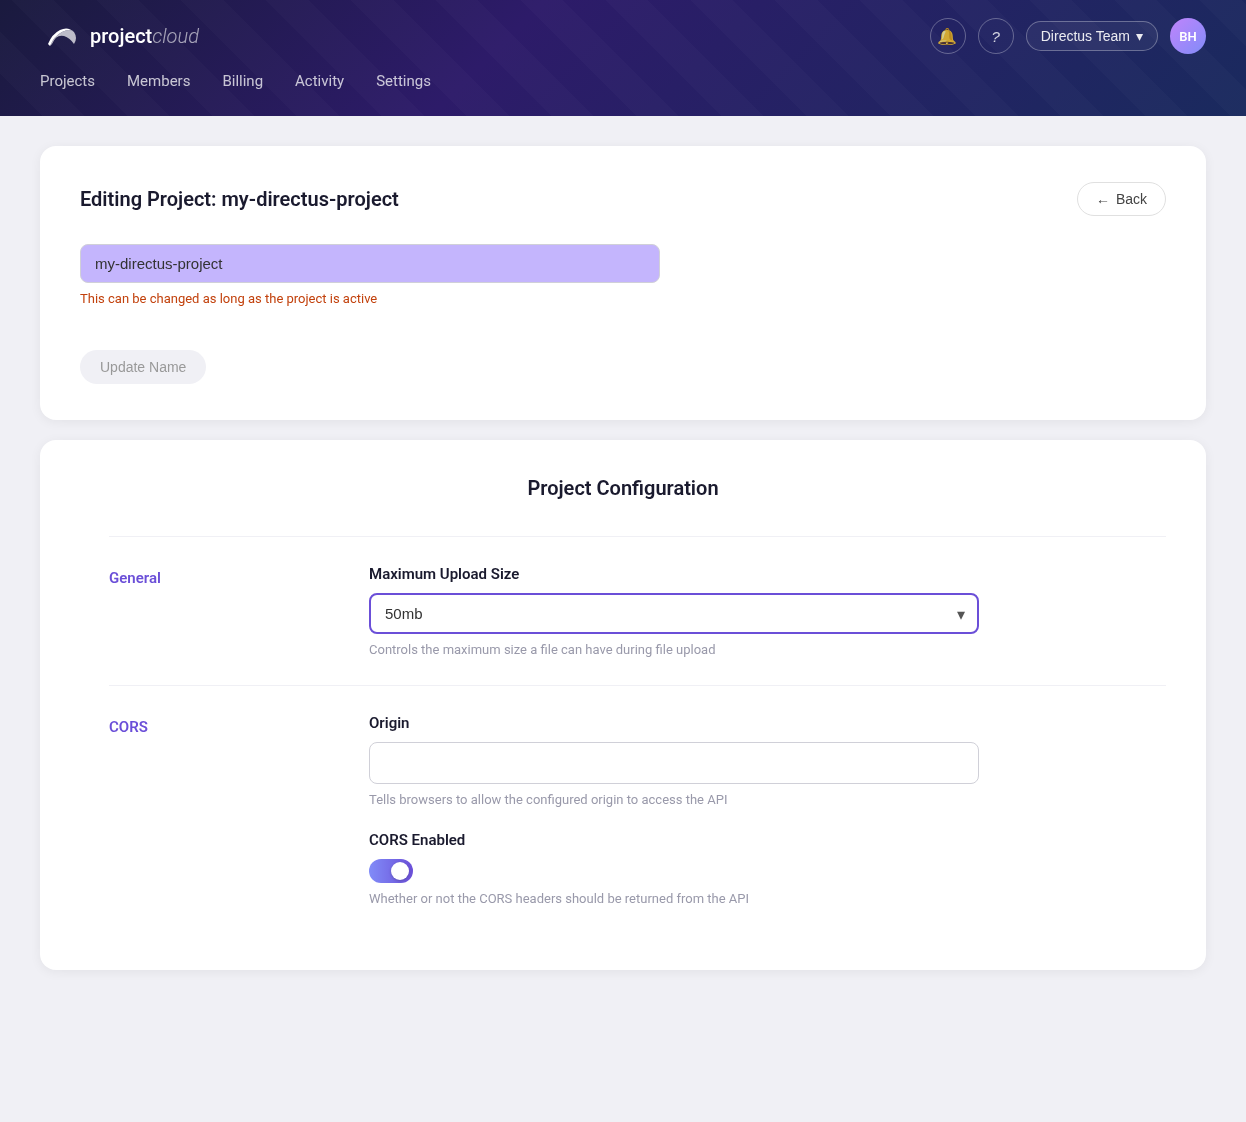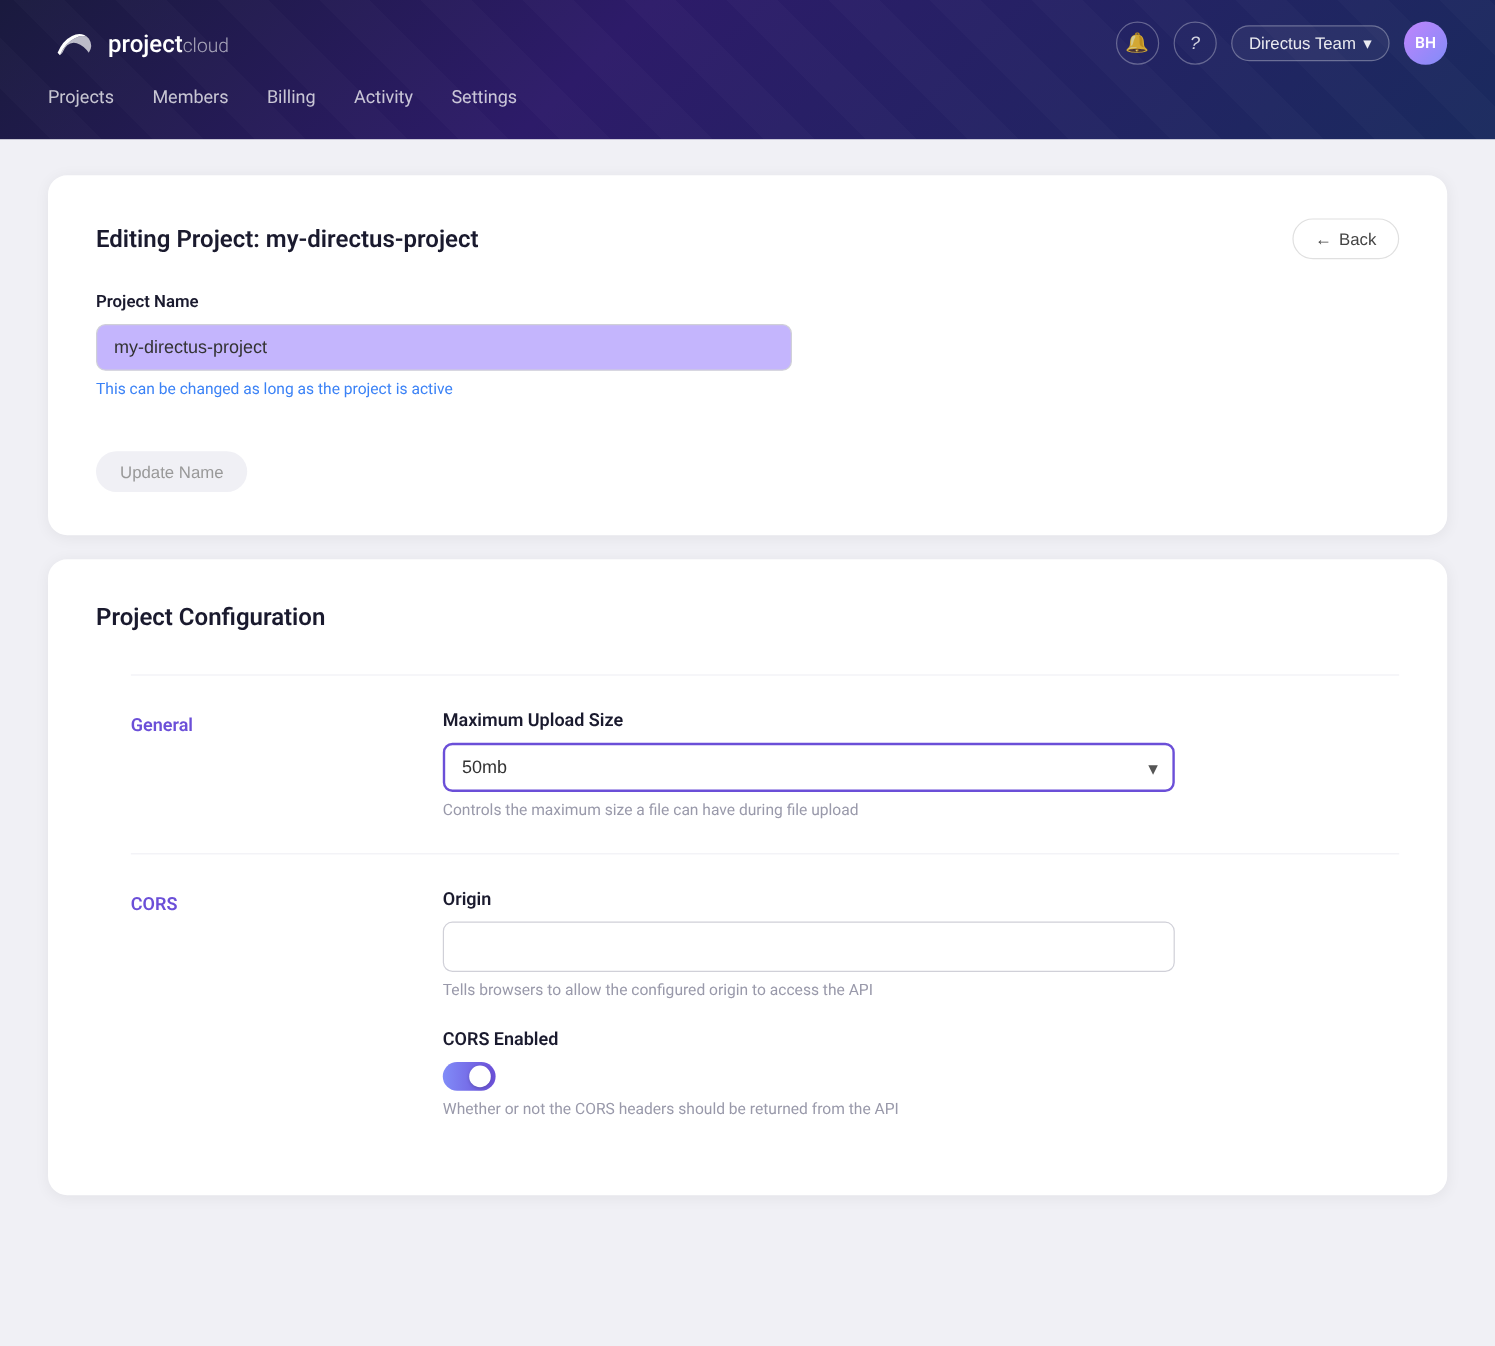--- a/index.html
+++ b/index.html
@@ -156,21 +156,21 @@
       padding: 10px 14px;
       border: 1.5px solid #d0d0d8;
       border-radius: 8px;
       font-size: 15px;
       color: #333;
       outline: none;
       background: #c4b5fd;
     }
     .form-hint {
       font-size: 13px;
-      color: #3b82f6;
+      color: #c2410c;
       margin-top: 8px;
     }
     .update-btn {
       margin-top: 20px;
       padding: 9px 20px;
       border-radius: 20px;
       background: #f0f0f5;
       color: #999;
       font-size: 14px;
       border: none;
@@ -182,20 +182,21 @@
       background: white;
       border-radius: 16px;
       padding: 36px 40px;
       box-shadow: 0 2px 12px rgba(0,0,0,0.06);
     }
     .config-title {
       font-size: 20px;
       font-weight: 600;
       color: #1a1a2e;
       margin-bottom: 36px;
+      text-align: center;
     }
 
     .config-section {
       display: grid;
       grid-template-columns: 220px 1fr;
       gap: 20px 40px;
       padding: 28px 0;
       border-top: 1px solid #f0f0f5;
       margin-left: 29px;
     }
@@ -299,21 +300,21 @@
 
 <div class="header">
   <div class="header-top">
     <div class="logo-area">
 
       <svg class="logo-icon" viewBox="0 0 40 40" fill="none" xmlns="http://www.w3.org/2000/svg">
         <path d="M8 28 Q12 18 20 14 Q28 10 34 16 Q30 12 22 16 Q14 20 10 30 Z" fill="white"></path>
         <path d="M10 30 Q14 20 22 16 Q30 12 34 16 Q38 22 34 28 Q30 22 24 20 Q16 18 12 28 Z" fill="white" opacity="0.7"></path>
       </svg>
       <div>
-        <span style="color:white;font-size:20px;font-weight:500;">project</span><span style="color:rgba(255,255,255,0.6);font-size:16px;font-weight:300;">cloud</span>
+        <span style="color:white;font-size:20px;font-weight:500;">project</span><span style="color:rgba(255,255,255,0.6);font-size:20px;font-weight:300;font-style:italic;">cloud</span>
       </div>
     </div>
     <div class="header-actions">
       <button class="icon-btn" title="Notifications">
         <span>🔔</span>
       </button>
       <button class="icon-btn" title="Help">
         <span style="font-style:italic;font-size:15px;">?</span>
       </button>
       <button class="team-btn">
@@ -340,21 +341,20 @@
   <div class="card">
     <div class="card-header">
       <h1 class="card-title">Editing Project: my-directus-project</h1>
       <button class="back-btn">
         <span>←</span>
         <span>Back</span>
       </button>
     </div>
 
     <div class="field-group">
-      <label class="form-label">Project Name</label>
       <input class="form-input" type="text" value="my-directus-project" style="">
       <p class="form-hint">This can be changed as long as the project is active</p>
     </div>
 
     <button class="update-btn">
       <span>Update Name</span>
     </button>
   </div>
 
   <div class="config-card">

